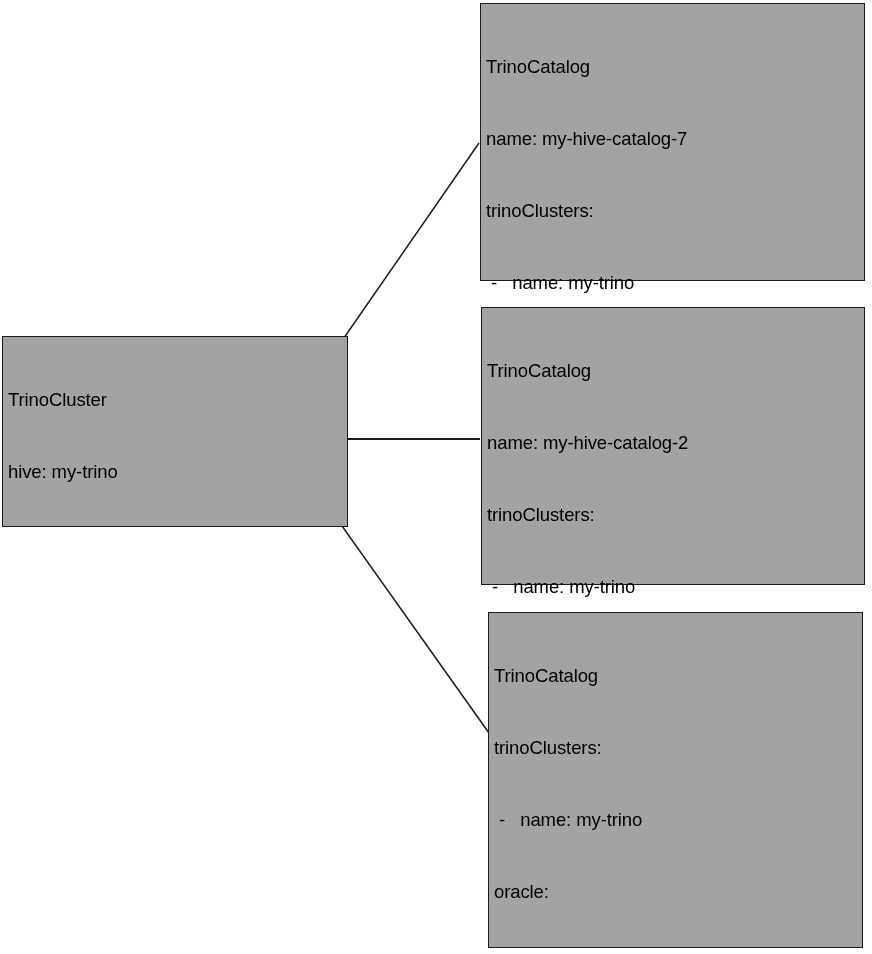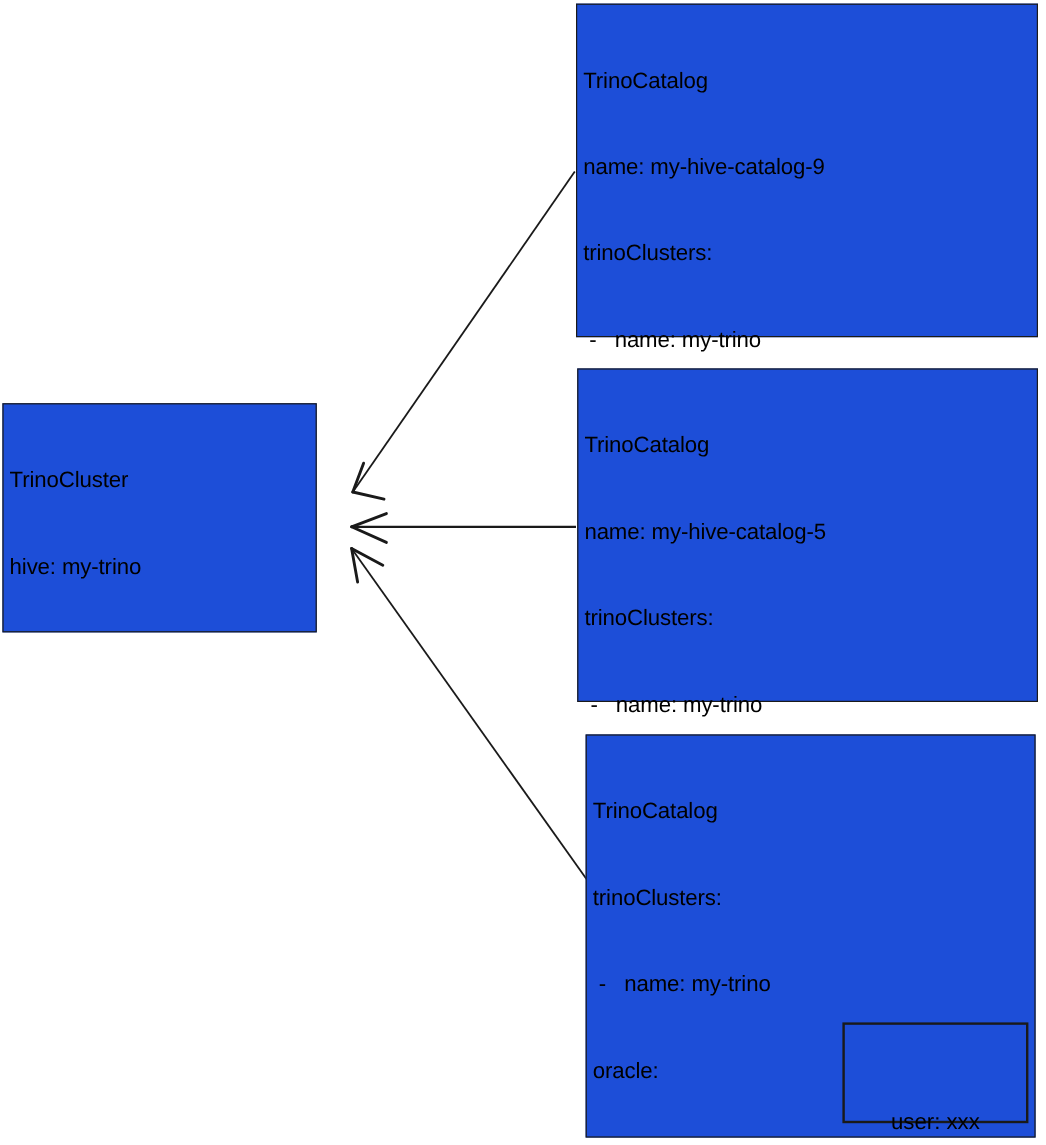--- a/index.html
+++ b/index.html
@@ -32,21 +32,21 @@
     left: 0;
     top: 0;
     width: 872px;
     height: 954px;
     pointer-events: none;
   }
 
   .node {
     position: absolute;
     box-sizing: border-box;
-    background: #1d4ed8;
+    background: #a3a3a3;
     border: 1.6px solid #1a1a1a;
   }
 
   .node-body {
     position: absolute;
     left: 5px;
     top: 3px;
     right: 4px;
     font-size: 18.5px;
     line-height: 24px;
@@ -56,21 +56,21 @@
 
   .line {
     display: block;
     white-space: pre;
   }
 
   
   #node-cluster {
     left: 2px;
     top: 336px;
-    width: 262px;
+    width: 346px;
     height: 191px;
   }
 
   
   #node-catalog-1 {
     left: 480px;
     top: 3px;
     width: 385px;
     height: 278px;
   }
@@ -142,55 +142,49 @@
   <div class="node" id="node-cluster">
     <div class="node-body">
       <span class="line">TrinoCluster</span>
       <span class="line">hive: my-trino</span>
     </div>
   </div>
 
   <div class="node" id="node-catalog-1">
     <div class="node-body">
       <span class="line">TrinoCatalog</span>
-      <span class="line">name: my-hive-catalog-9</span>
+      <span class="line">name: my-hive-catalog-7</span>
       <span class="line">trinoClusters:</span>
       <span class="line"> -   name: my-trino</span>
       <span class="line">hive:</span>
       <span class="line">   s3: # S3ConnnectionSpec</span>
       <span class="line">      inline:</span>
       <span class="line">         host: minio</span>
       <span class="line">   metastore: # whatever</span>
     </div>
   </div>
 
   <div class="node" id="node-catalog-2">
     <div class="node-body">
       <span class="line">TrinoCatalog</span>
-      <span class="line">name: my-hive-catalog-5</span>
+      <span class="line">name: my-hive-catalog-2</span>
       <span class="line">trinoClusters:</span>
       <span class="line"> -   name: my-trino</span>
       <span class="line">hive:</span>
       <span class="line">   hdfs:</span>
       <span class="line">      # TBD</span>
       <span class="line">   metastore: # whatever</span>
     </div>
   </div>
 
   <div class="node" id="node-catalog-3">
     <div class="node-body">
       <span class="line">TrinoCatalog</span>
       <span class="line">trinoClusters:</span>
       <span class="line"> -   name: my-trino</span>
       <span class="line">oracle:</span>
       
       
     </div>
   </div>
 
-  <div class="node" id="node-secret">
-    <div class="secret-body">
-      <span class="line">user: xxx</span>
-      
-    </div>
-  </div>
 
 </div>
 
 </body></html>

